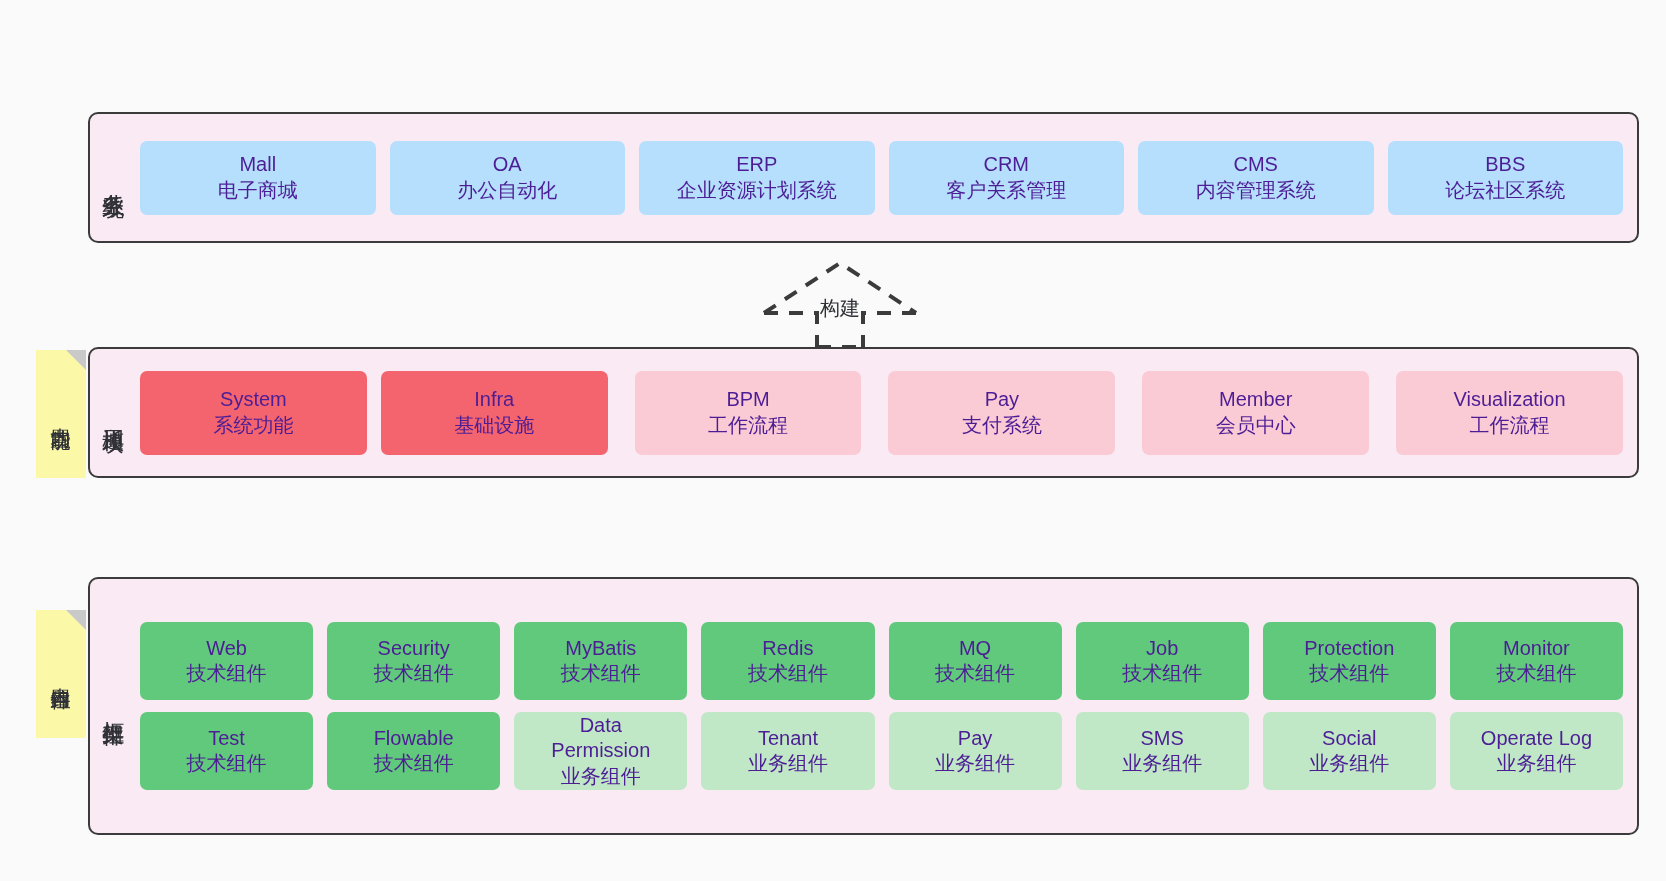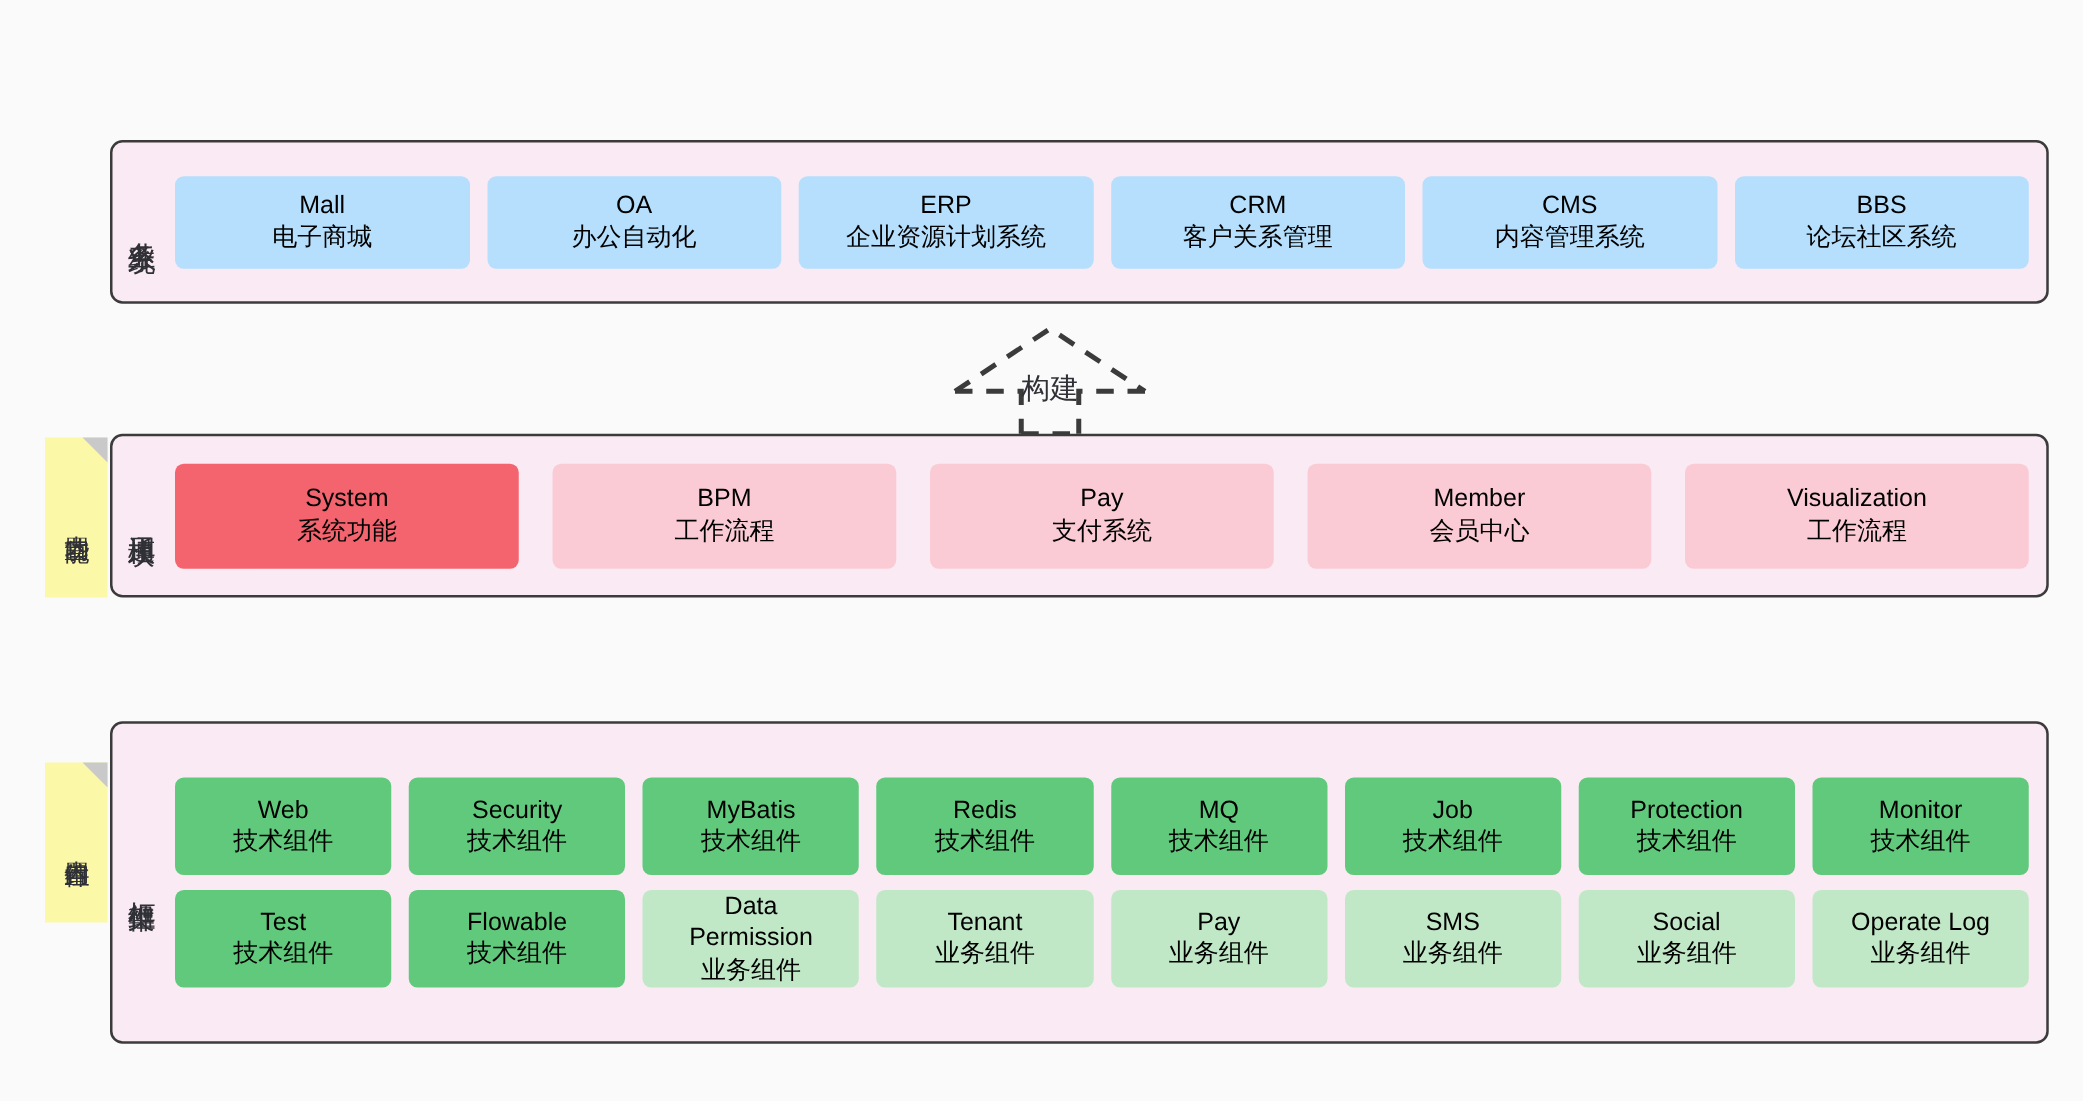--- a/index.html
+++ b/index.html
@@ -68,21 +68,21 @@
     border-radius: 7px;
     display: flex;
     flex-direction: column;
     align-items: center;
     justify-content: center;
     text-align: center;
     font-size: 20px;
     line-height: 1.26;
     padding: 6px 4px;
     box-sizing: border-box;
-    color: #000000;
+    color: #4c1d95;
   }
   .card .cname { white-space: pre-line; }
   .card .csub  { white-space: pre-line; }
 
   
   .c-blue       { background: #b5dffc; }
   .c-red        { background: #f4646e; }
   .c-pink       { background: #fbcbd5; margin-left: 13px; }
   .c-green      { background: #61c97c; }
   .c-lightgreen { background: #c0e8c6; }
@@ -133,21 +133,21 @@
     width: 160px;
     height: 92px;
   }
   .arrow svg { display: block; overflow: visible; }
   .arrow-label {
     position: absolute;
     left: 0;
     right: 0;
     top: 38px;
     text-align: center;
-    font-size: 23px;
+    font-size: 20px;
     color: #2f3136;
     background: transparent;
   }
   #arrow-build  { left: 760px; top: 257px; }
   #arrow-impl   { left: 768px; top: 489px; }
 </style>
 </head>
 <body>
 
 <div class="canvas">
@@ -199,20 +199,24 @@
   </div>
 
   <div class="layer" id="layer-modules">
     <div class="layer-title">通用模块</div>
     <div class="layer-body">
       <div class="row">
         <div class="card c-red">
           <span class="cname">System</span>
           <span class="csub">系统功能</span>
         </div>
+        <div class="card c-red">
+          <span class="cname">Infra</span>
+          <span class="csub">基础设施</span>
+        </div>
         <div class="card c-pink">
           <span class="cname">BPM</span>
           <span class="csub">工作流程</span>
         </div>
         <div class="card c-pink">
           <span class="cname">Pay</span>
           <span class="csub">支付系统</span>
         </div>
         <div class="card c-pink">
           <span class="cname">Member</span>

